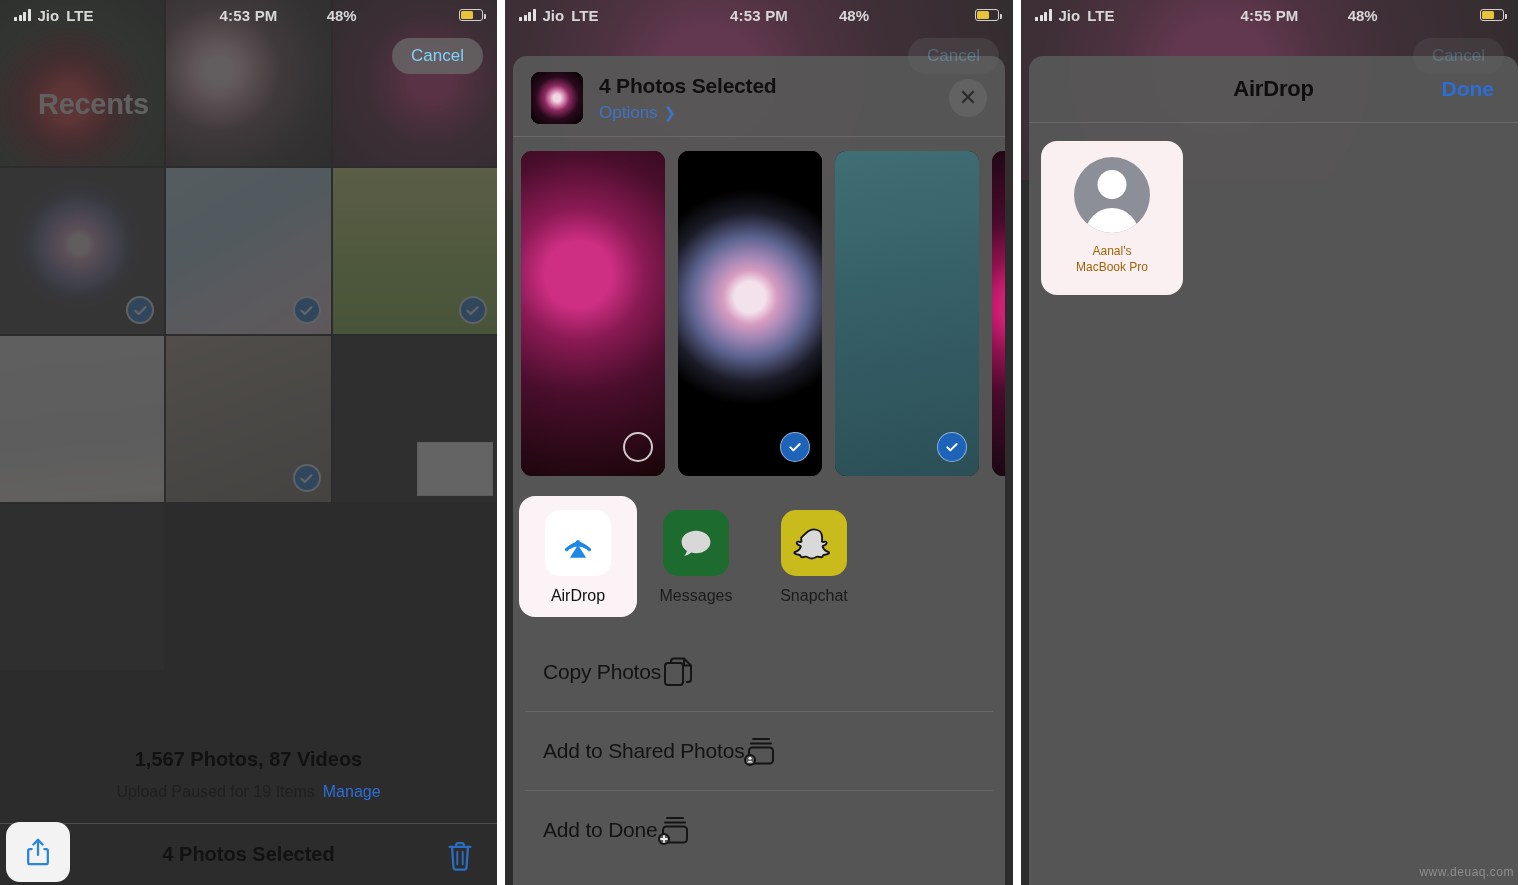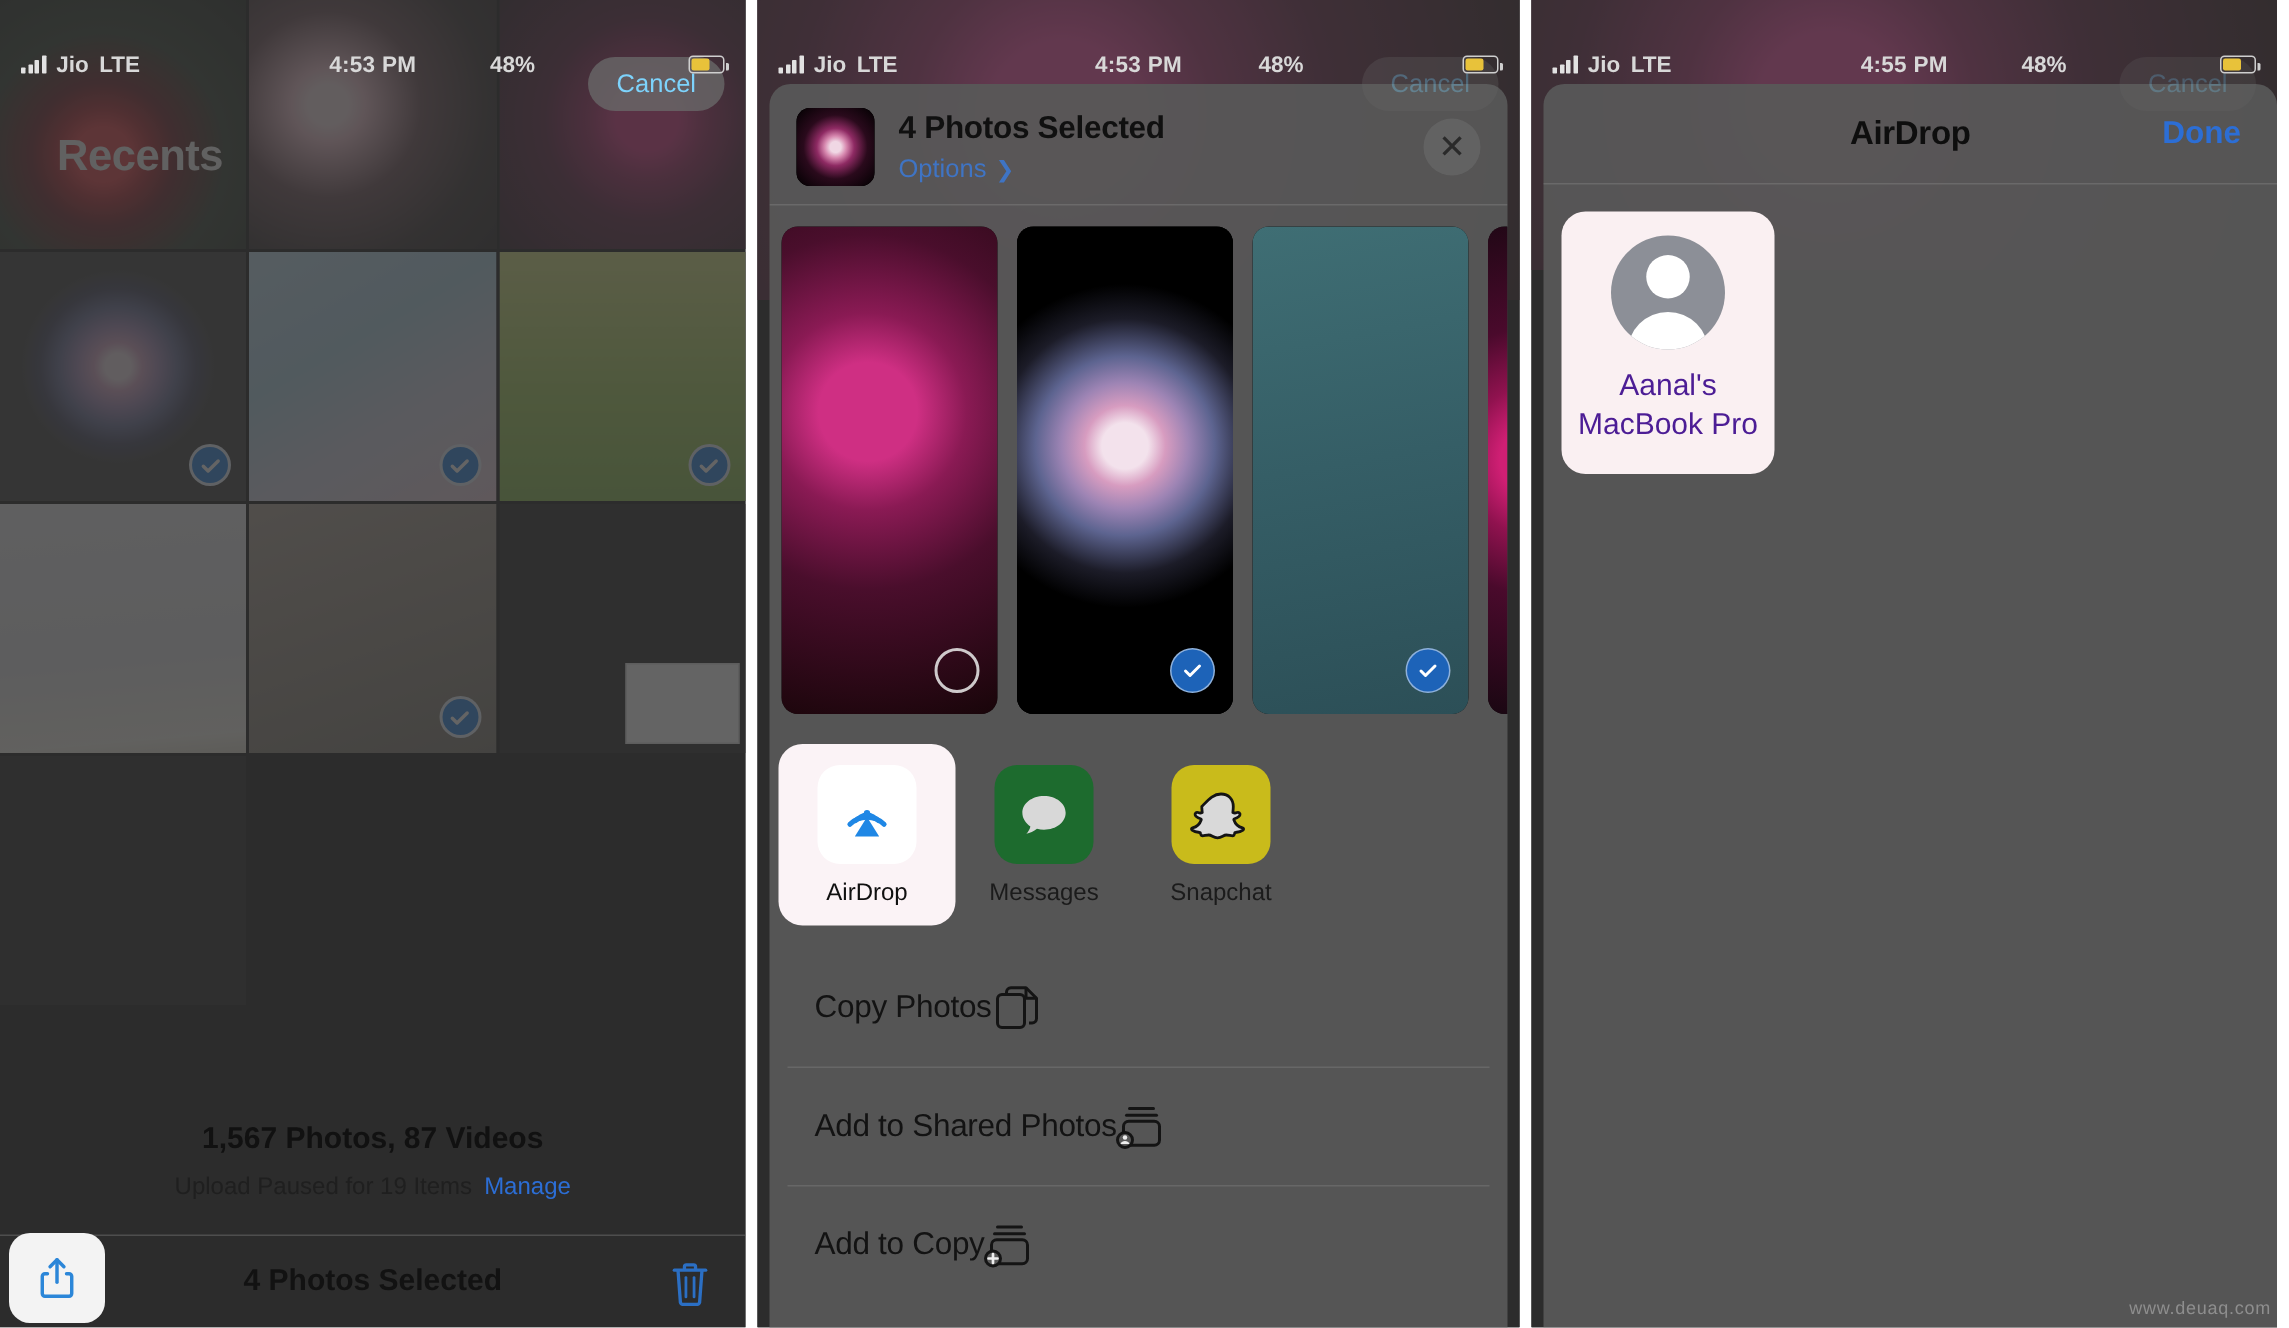--- a/index.html
+++ b/index.html
@@ -17,21 +17,20 @@
   .gap { width:8px; height:885px; background:#fff; flex:0 0 8px; }
   .p2 { width:508px; }
   .p3 { width:497px; }
 
   
   .statusbar {
     position:absolute; top:0; left:0; right:0; height:30px;
     display:flex; align-items:center; z-index:40;
     color:#d8d8d8; font-size:15px; font-weight:600;
     padding:0 14px;
-    margin-top:28px;
   }
   .sb-left { display:flex; align-items:center; gap:7px; flex:1; }
   .sb-center { flex:1; text-align:center; letter-spacing:.2px; }
   .sb-right { flex:1; display:flex; align-items:center; justify-content:space-between; gap:5px; }
   .bars { display:flex; align-items:flex-end; gap:1.5px; height:12px; }
   .bars i { display:block; width:3px; background:#e2e2e2; border-radius:.5px; }
   .bars i:nth-child(1){height:4px}
   .bars i:nth-child(2){height:6px}
   .bars i:nth-child(3){height:9px}
   .bars i:nth-child(4){height:12px}
@@ -113,21 +112,21 @@
   .ad-head { position:relative; height:66px; display:flex; align-items:center; justify-content:center; }
   .ad-title { font-size:22px; font-weight:700; color:#0e0e0e; letter-spacing:-.2px; }
   .ad-done { position:absolute; right:24px; font-size:21px; color:#2c6ed5; font-weight:600; }
   .ad-sec { font-size:24px; font-weight:700; color:#0d0d0d; padding:26px 0 0 22px; }
   .contacts { padding:18px 0 0 12px; display:flex; }
   .contact { width:142px; padding:16px 8px 20px 8px; background:#faf0f2; border-radius:16px;
              display:flex; flex-direction:column; align-items:center; }
   .avatar { width:76px; height:76px; border-radius:50%; background:#8c8f97; position:relative; overflow:hidden; }
   .avatar .hd { position:absolute; left:50%; top:13px; transform:translateX(-50%); width:29px; height:29px; border-radius:50%; background:#fff; }
   .avatar .bd { position:absolute; left:50%; bottom:-9px; transform:translateX(-50%); width:54px; height:34px; border-radius:27px 27px 0 0; background:#fff; }
-  .cname { margin-top:11px; text-align:center; font-size:20px; color:#4c1d95; line-height:1.3; }
+  .cname { margin-top:11px; text-align:center; font-size:12px; color:#a16207; line-height:1.3; }
 
   .watermark { position:absolute; right:4px; bottom:6px; z-index:60;
                font-size:12px; color:#8e8e8e; letter-spacing:.5px; }
 
   
   .a-redDahlia{background:radial-gradient(circle at 42% 62%, #e02a33 0 13%, #a3121c 22%, #5d0a12 34%, #1d2a1c 58%, #0c120c 100%);}
   .a-plumeria{background:radial-gradient(circle at 32% 42%, #f6dfe4 0 9%, #e9b8c5 17%, #5c3d45 42%, #231b1c 72%, #120e0f 100%), radial-gradient(circle at 68% 62%, #f8e7ea 0 8%, #dda9b8 16%, #3b2a2d 46%, #150f10 100%);}
   .a-magenta{background:radial-gradient(circle at 60% 48%, #d01f74 0 16%, #90124f 30%, #4a0a2c 52%, #1a0712 100%);}
   .a-dahliaDark{background:#2c2c2c radial-gradient(circle at 48% 46%, #f0dfe8 0 7%, #d49ec2 13%, #9a7fb0 22%, #5a5f8a 32%, #32334d 42%, #2c2c2c 52%);}
   .a-cherry{background:linear-gradient(150deg,#bddced 0%,#a9cfe4 38%,#cfd3e4 64%,#e8c9d6 100%), radial-gradient(circle at 72% 46%, #fff 0 7%, #f3c9d8 14%, transparent 26%);}
@@ -366,21 +365,21 @@
           <svg class="ic" viewBox="0 0 34 34">
               <path d="M9 5 H25" stroke="#141414" stroke-width="2" stroke-linecap="round"></path>
               <path d="M7 9.5 H27" stroke="#141414" stroke-width="2" stroke-linecap="round"></path>
               <rect x="5" y="13.5" width="24" height="16" rx="3.5" fill="none" stroke="#141414" stroke-width="2"></rect>
               <circle cx="6" cy="26" r="5" fill="#5a5a5a" stroke="#141414" stroke-width="2"></circle>
               <circle cx="6" cy="24.3" r="1.5" fill="#eee"></circle>
               <path d="M3 28.6 A3.3 3.3 0 0 1 9 28.6" fill="#eee"></path>
             </svg>
         </div>
         <div class="arow">
-          <div class="lab">Add to Copy</div>
+          <div class="lab">Add to Done</div>
           <svg class="ic" viewBox="0 0 34 34">
               <path d="M9 5 H25" stroke="#141414" stroke-width="2" stroke-linecap="round"></path>
               <path d="M7 9.5 H27" stroke="#141414" stroke-width="2" stroke-linecap="round"></path>
               <rect x="5" y="13.5" width="24" height="16" rx="3.5" fill="none" stroke="#141414" stroke-width="2"></rect>
               <circle cx="6" cy="26" r="5" fill="#5a5a5a" stroke="#141414" stroke-width="2"></circle>
               <path d="M6 23 V29 M3 26 H9" stroke="#eee" stroke-width="1.8" stroke-linecap="round"></path>
             </svg>
         </div>
       </div>
     </div>

